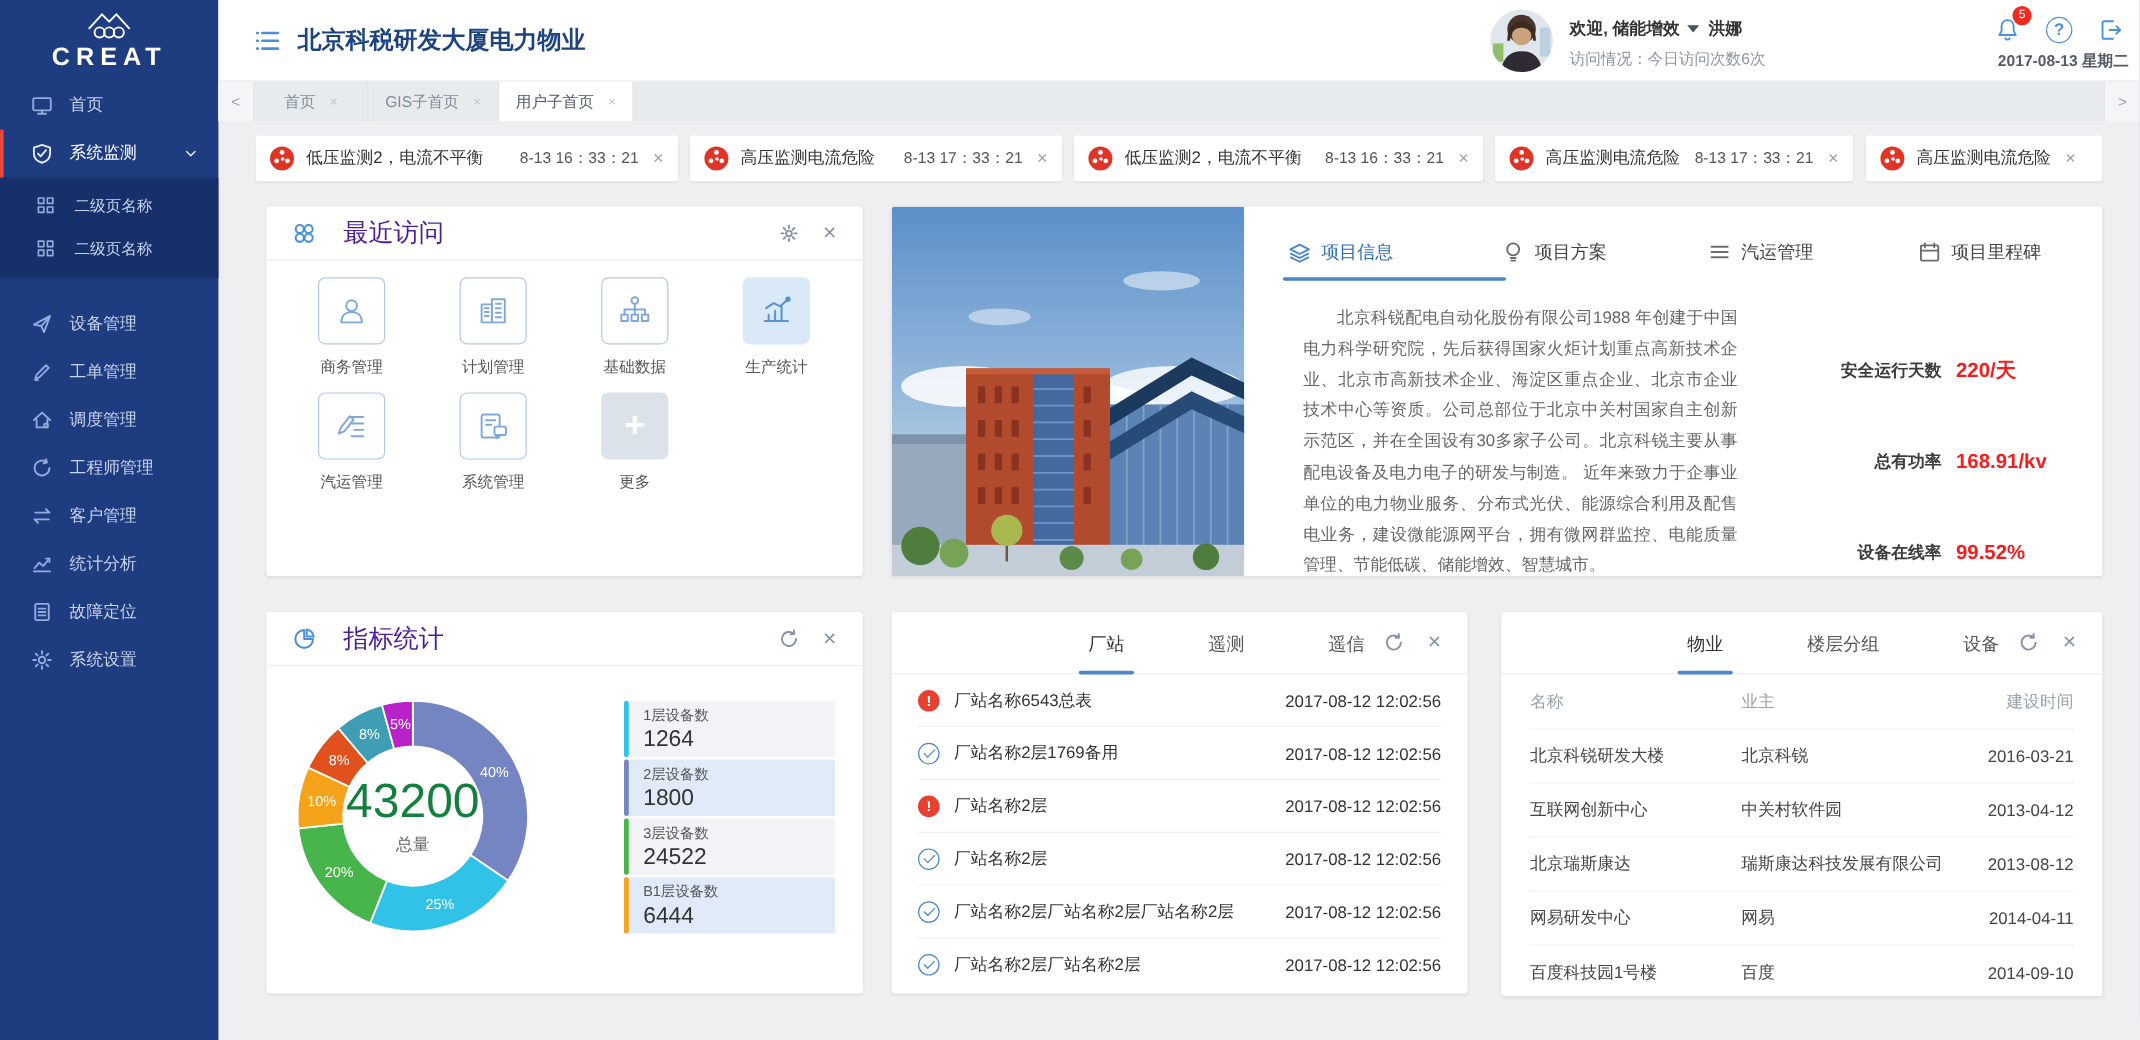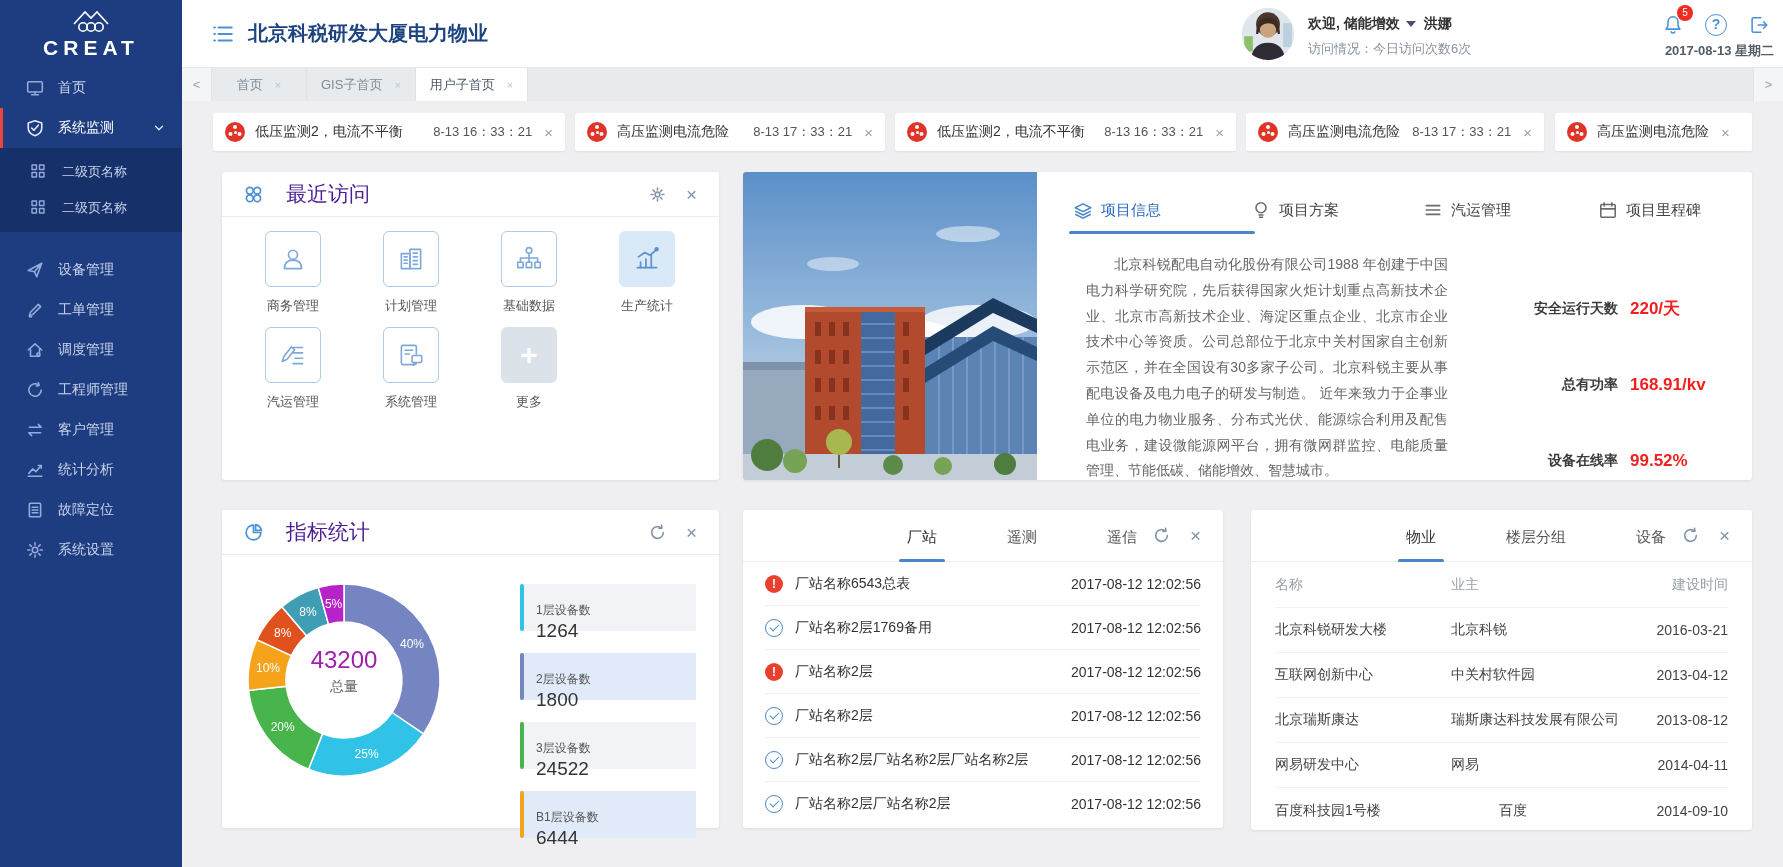--- a/index.html
+++ b/index.html
@@ -83,24 +83,24 @@
   .pj-row { display:flex; align-items:center; height:35px;margin-top:41px; }
   .pj-label { width:120px; text-align:right; font-size:14px; color:#3c3c3c; font-weight:bold; }
   .pj-value { margin-left:12px; font-size:17px; font-weight:bold; color:#f31e1e; }
   .pj-row.muted .pj-label { font-weight:normal; color:#8a9096; }
   .pj-row.muted .pj-value { color:#8a9096; font-weight:normal; font-size:14px; }
 
   
   #panel-indicator { left:222px; top:510px; width:497px; height:318px; }
   .donut-wrap { position:absolute; left:16px; top:64px; width:212px; height:212px; }
   .donut-center { position:absolute; left:0; top:72px; width:212px; text-align:center; pointer-events:none; }
-  .donut-center .big { font-size:24px; color:#a21caf; }
+  .donut-center .big { font-size:40px; color:#15803d; }
   .donut-center .small { font-size:14px; color:#666; margin-top:4px; }
   .legend { position:absolute; left:298px; top:74px; width:176px; }
-  .lg-item { position:relative; height:47px; margin-bottom:22px; padding:18px 0 0 16px; cursor:pointer; }
+  .lg-item { position:relative; height:47px; margin-bottom:2px; padding:4px 0 0 16px; cursor:pointer; }
   .lg-item:nth-child(odd) { background:#f1f3f6; }
   .lg-item:nth-child(even){ background:#e0eaf8; }
   .lg-bar { position:absolute; left:0; top:0; bottom:0; width:4px; border-radius:2px; }
   .lg-label { font-size:12px; color:#555; }
   .lg-value { font-size:19px; color:#333; margin-top:1px; }
 
   
   #panel-stations { left:743px; top:510px; width:480px; height:318px; }
   #panel-props { left:1251px; top:510px; width:501px; height:320px; }
   .lp-head { position:relative; height:52px; display:flex; align-items:flex-end; padding:0 22px; border-bottom:1px solid #ebedf0;justify-content:flex-end; }
@@ -113,21 +113,21 @@
   .st-row:last-child { border-bottom:none; }
   .st-ic { width:18px; height:18px; border-radius:50%; margin-right:12px; flex:none; position:relative; }
   .st-ic.st-alert { background:#e8402e; color:#fff; font-size:12px; font-weight:bold; text-align:center; line-height:18px; }
   .st-ic.st-ok { border:1.5px solid #4a86c9; }
   .st-ic.st-ok::after { content:""; position:absolute; left:3.5px; top:4px; width:8px; height:4px; border-left:1.6px solid #4a86c9; border-bottom:1.6px solid #4a86c9; transform:rotate(-45deg); }
   .st-name { white-space:nowrap; overflow:hidden; text-overflow:ellipsis; }
   .st-time { margin-left:auto; color:#333; font-size:14px; white-space:nowrap; padding-left:10px; }
   .tbl { margin:0 24px; }
   .tbl-hrow { display:flex; height:46px; align-items:center; color:#9aa2ab; font-size:14px; border-bottom:1px solid #f0f2f4; }
   .tbl-row { display:flex; height:45px; align-items:center; color:#444; font-size:14px; border-bottom:1px solid #f0f2f4; cursor:pointer; }
-  .tbl-row:last-child { border-bottom:none;gap:48px; }
+  .tbl-row:last-child { border-bottom:none; }
   .c1 { width:176px; white-space:nowrap; overflow:hidden; }
   .c2 { flex:1; white-space:nowrap; overflow:hidden; }
   .c3 { width:90px; text-align:right; white-space:nowrap; }
 
   svg.tic { stroke:#8494a6; fill:none; stroke-width:1.5; stroke-linecap:round; stroke-linejoin:round; }
   svg.bic { stroke:#4a90d9; fill:none; stroke-width:1.6; stroke-linecap:round; stroke-linejoin:round; }
 </style>
 </head>
 <body>
 

